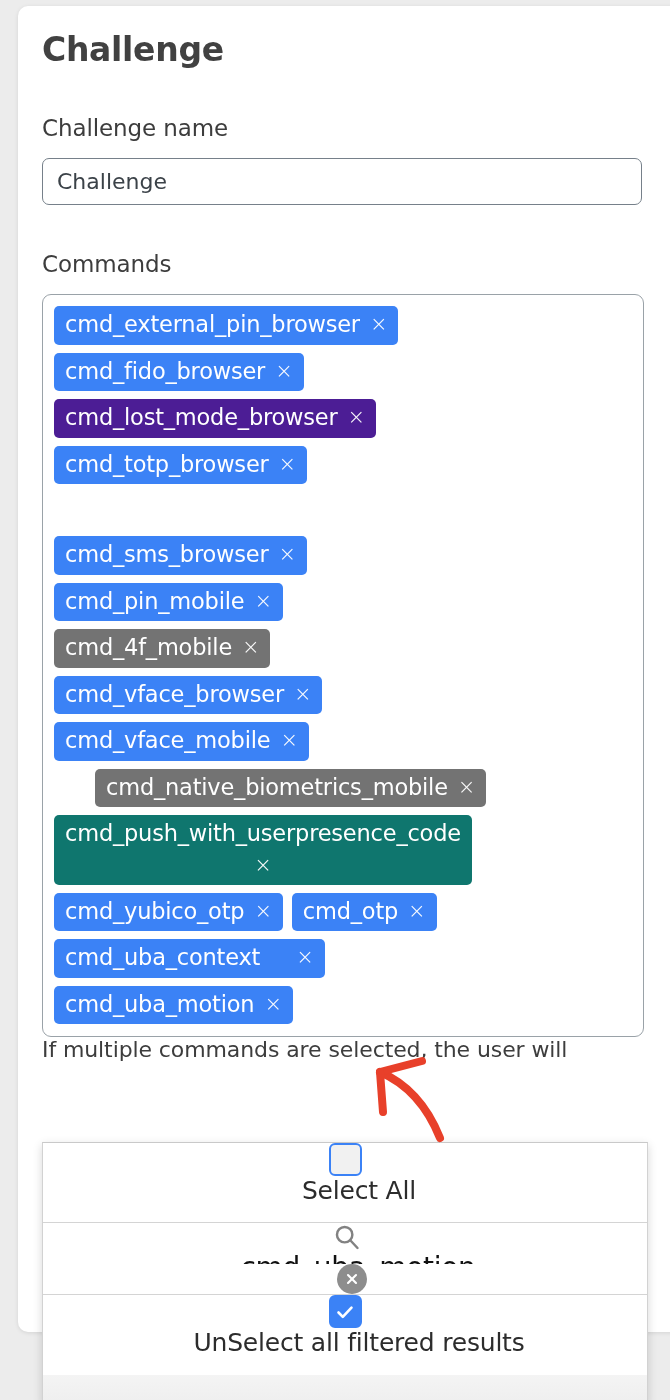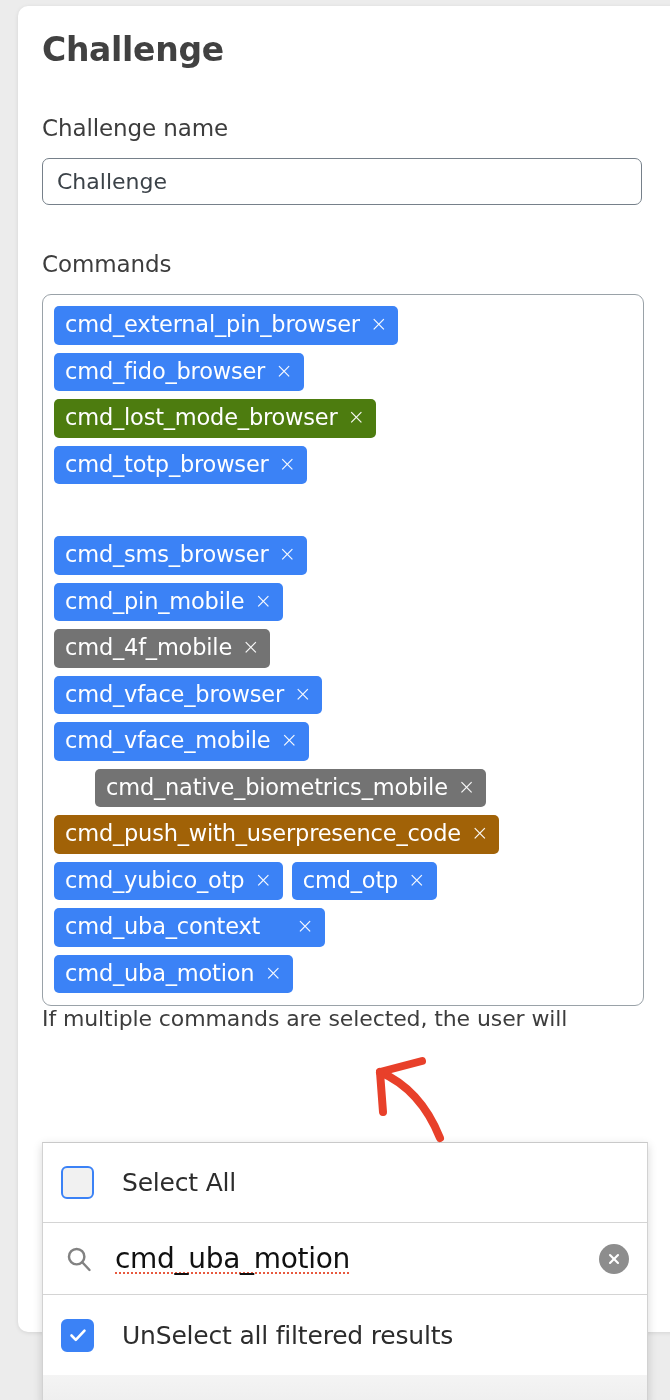--- a/index.html
+++ b/index.html
@@ -175,20 +175,21 @@
     border-bottom: 17px solid #ffffff;
   }
 
   .dd-row {
     display: flex;
     align-items: center;
     height: 80px;
     padding: 0 18px;
     border-bottom: 1.4px solid #d4d4d4;
     background: #fff;
+    flex-direction: column;
   }
   .dd-row.last { border-bottom: none; }
 
   .dd-row-search {
     height: 72px;
     padding: 0 18px 0 22px;
     gap: 0;
   }
 
   
@@ -292,21 +293,21 @@
             <span class="tag-x">×</span>
           </span>
         </div>
         <div class="tag-row">
           <span class="tag" style="background: rgb(59, 130, 246);">
             <span>cmd_fido_browser</span>
             <span class="tag-x">×</span>
           </span>
         </div>
         <div class="tag-row">
-          <span class="tag" style="background: #4d7c0f;">
+          <span class="tag" style="background: #4c1d95;">
             <span>cmd_lost_mode_browser</span>
             <span class="tag-x">×</span>
           </span>
         </div>
         <div class="tag-row">
           <span class="tag" style="background: rgb(59, 130, 246);">
             <span>cmd_totp_browser</span>
             <span class="tag-x">×</span>
           </span>
         </div>
@@ -340,21 +341,21 @@
             <span class="tag-x">×</span>
           </span>
         </div>
         <div class="tag-row">
           <span class="tag" style="background: #737373; margin-left: 41px;">
             <span>cmd_native_biometrics_mobile</span>
             <span class="tag-x">×</span>
           </span>
         </div>
         <div class="tag-row">
-          <span class="tag" style="background: #a16207;">
+          <span class="tag" style="background: #0f766e; flex-direction: column;">
             <span>cmd_push_with_userpresence_code</span>
             <span class="tag-x">×</span>
           </span>
         </div>
         <div class="tag-row">
           <span class="tag" style="background: rgb(59, 130, 246);">
             <span>cmd_yubico_otp</span>
             <span class="tag-x">×</span>
           </span>
           <span class="tag" style="background: rgb(59, 130, 246);">

